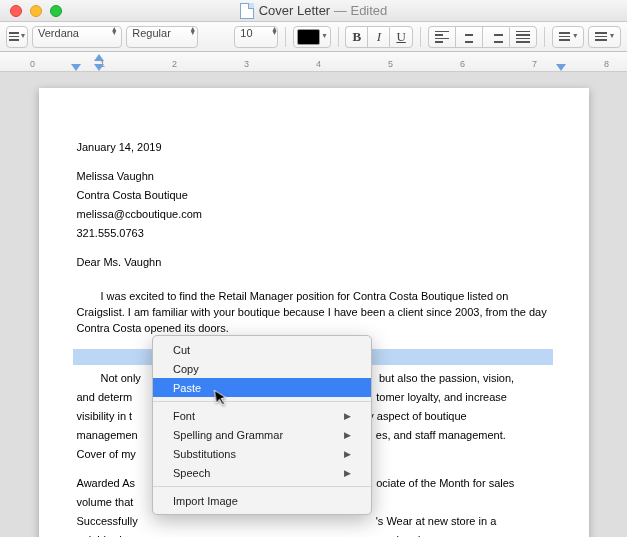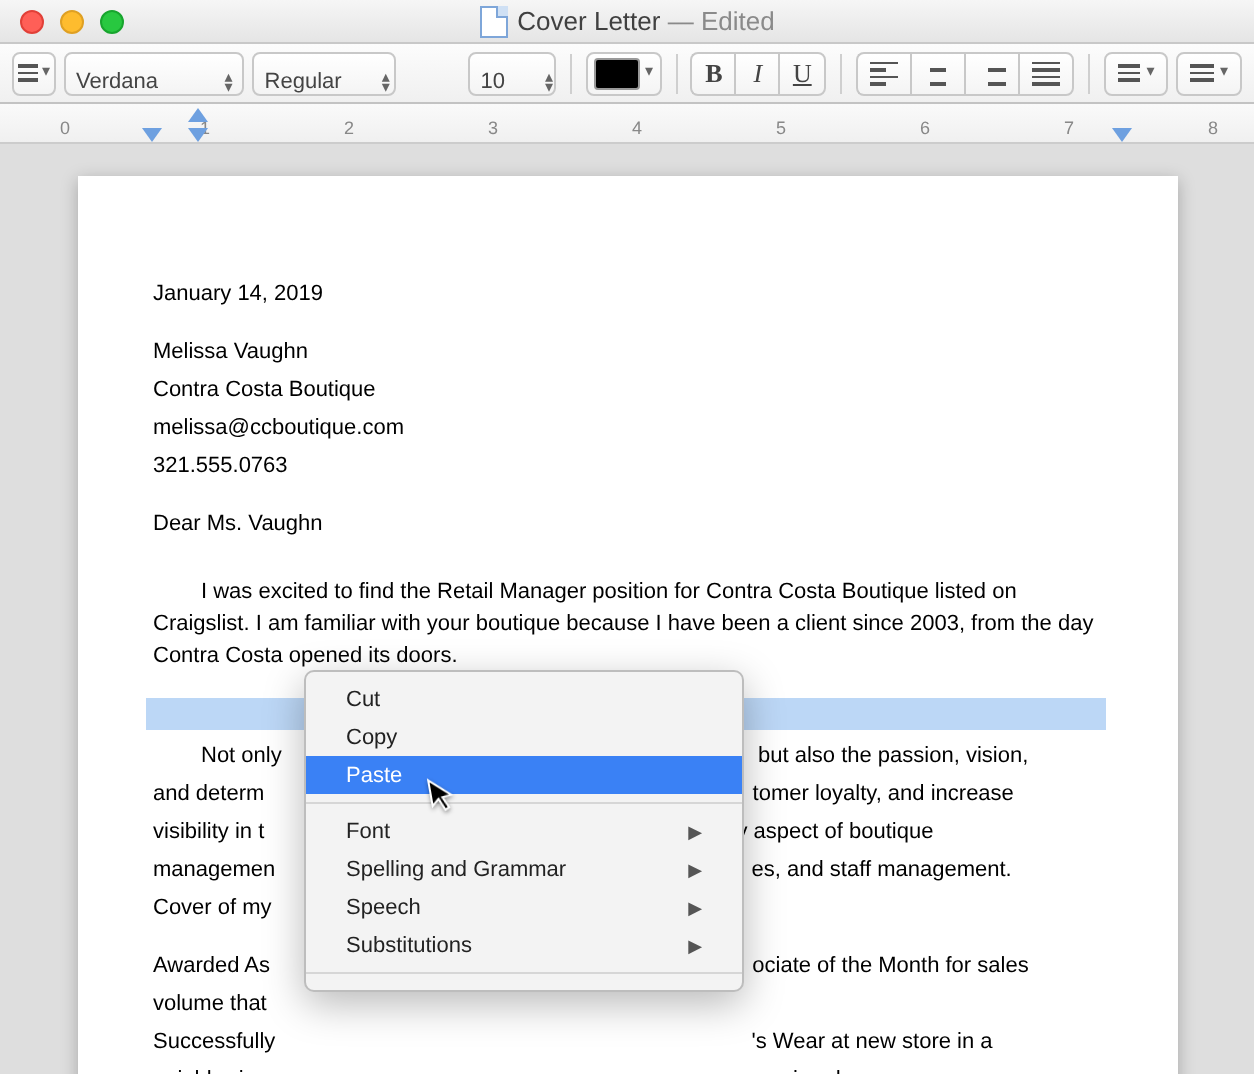--- a/index.html
+++ b/index.html
@@ -57,21 +57,21 @@
     height: 22px; min-width: 22px;
     border: 1px solid #c8c8c8; border-radius: 4px;
     background: linear-gradient(#ffffff,#f4f4f4);
     display: inline-flex; align-items: center; justify-content: center;
     padding: 0 6px; font-size: 11px; color: #444;
   }
   .tb-select {
     height: 22px;
     border: 1px solid #c8c8c8; border-radius: 4px;
     background: linear-gradient(#ffffff,#f4f4f4);
-    display: inline-flex; align-items: flex-end; justify-content: space-between;
+    display: inline-flex; align-items: flex-start; justify-content: space-between;
     padding: 0 5px; font-size: 11px; color: #444;
     gap: 20px;
   }
   .chev { font-size: 8px; color: #666; line-height: 1; display: flex; flex-direction: column; gap: 0; }
   .chev span { line-height: 0.6; }
   .tb-group { display: flex; }
   .tb-group .tb-btn { border-radius: 0; border-right-width: 0; }
   .tb-group .tb-btn:first-child { border-top-left-radius: 4px; border-bottom-left-radius: 4px; }
   .tb-group .tb-btn:last-child { border-top-right-radius: 4px; border-bottom-right-radius: 4px; border-right-width: 1px; }
   .swatch {
@@ -404,25 +404,28 @@
     <span>Paste</span>
   </div>
   <div class="divider"></div>
   <div class="item sub">
     <span>Font</span>
   </div>
   <div class="item sub">
     <span>Spelling and Grammar</span>
   </div>
   <div class="item sub">
+    <span>Substitutions</span>
+  </div>
+  <div class="item sub">
     <span>Speech</span>
   </div>
-  <div class="item sub">
-    <span>Substitutions</span>
-  </div>
   <div class="divider"></div>
+  <div class="item">
+    <span>Import Image</span>
+  </div>
 </div>
 
 <div class="cursor">
   <svg width="14" height="20" viewBox="0 0 14 20">
     <path d="M1 1 L1 14 L4.5 11 L7 17 L9 16 L6.5 10.5 L11 10 Z" fill="#000" stroke="#fff" stroke-width="1"></path>
   </svg>
 </div>
 
 </body></html>

